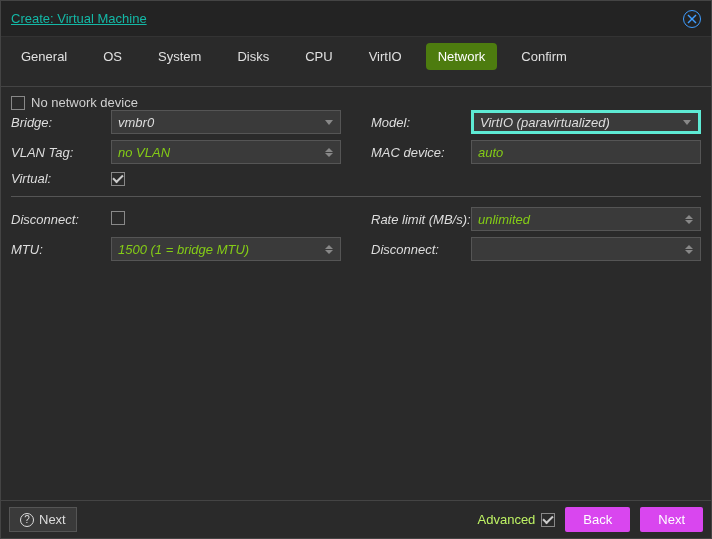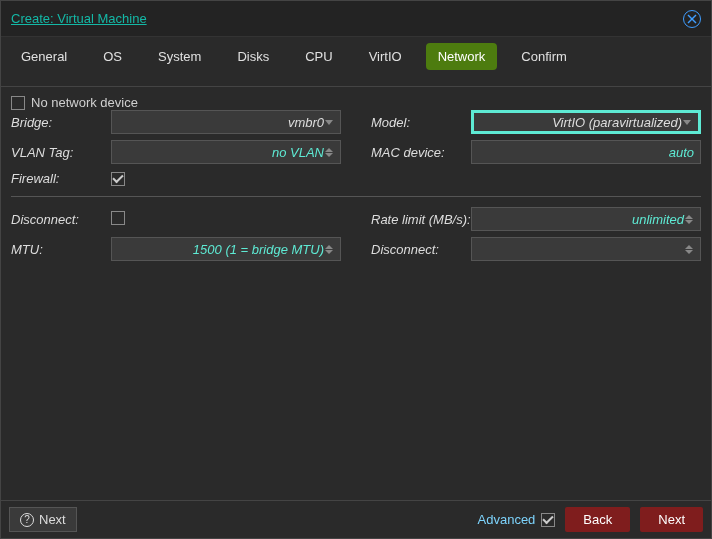--- a/index.html
+++ b/index.html
@@ -46,24 +46,24 @@
     display: grid;
     grid-template-columns: 100px 230px 30px 100px 230px;
     row-gap: 6px;
     align-items: center;
     font-style: italic;
   }
   .label { color: #ddd; }
   .gap { }
   .field {
     height: 24px; background: #3a3a3a; border: 1px solid #555; display: flex;
-    align-items: center; justify-content: flex-end; padding: 0 6px;
+    align-items: center; justify-content: space-between; padding: 0 6px;
     color: #ddd; cursor: pointer;
   }
-  .field.placeholder { color: #5eead4; }
+  .field.placeholder { color: #84cc16; }
   .field.selected { border: 3px solid #5eead4; }
   .field .caret {
     width: 10px; display: flex; flex-direction: column; gap: 1px; align-items: center;
   }
   .caret .up, .caret .down {
     width: 0; height: 0; border-left: 4px solid transparent; border-right: 4px solid transparent;
   }
   .caret .up { border-bottom: 4px solid #888; }
   .caret .down { border-top: 4px solid #888; }
   .caret.single .down { border-top: 5px solid #888; }
@@ -74,23 +74,23 @@
   }
   .help-btn {
     display: inline-flex; align-items: center; gap: 5px; padding: 4px 10px;
     background: #3a3a3a; border: 1px solid #555; cursor: pointer; color: #ddd;
   }
   .help-btn .qicon {
     width: 14px; height: 14px; border: 1.5px solid #ddd; border-radius: 50%;
     display: inline-flex; align-items: center; justify-content: center; font-size: 10px;
   }
   .footer-right { display: flex; align-items: center; gap: 10px; }
-  .adv { display: flex; align-items: center; gap: 6px; color: #7dd3fc; }
+  .adv { display: flex; align-items: center; gap: 6px; color: #bef264; }
   .btn {
-    padding: 5px 18px; background: #7f1d1d; color: #fff; border: none; cursor: pointer;
+    padding: 5px 18px; background: #d946ef; color: #fff; border: none; cursor: pointer;
     font-size: 13px; border-radius: 2px;
   }
 </style>
 </head>
 <body>
 
 <div class="dialog">
 
   <div class="titlebar">
     <span class="title">Create: Virtual Machine</span>
@@ -144,21 +144,21 @@
             <span class="up"></span>
             <span class="down"></span>
           </span>
       </div>
       <div class="gap"></div>
       <div class="label">MAC device:</div>
       <div class="field placeholder">
         <span>auto</span>
       </div>
 
-      <div class="label">Firewall:</div>
+      <div class="label">Virtual:</div>
       <div>
         <span class="checkbox checked"></span>
       </div>
       <div class="gap"></div>
       <div></div>
       <div></div>
     </div>
 
     <div class="divider"></div>
 

